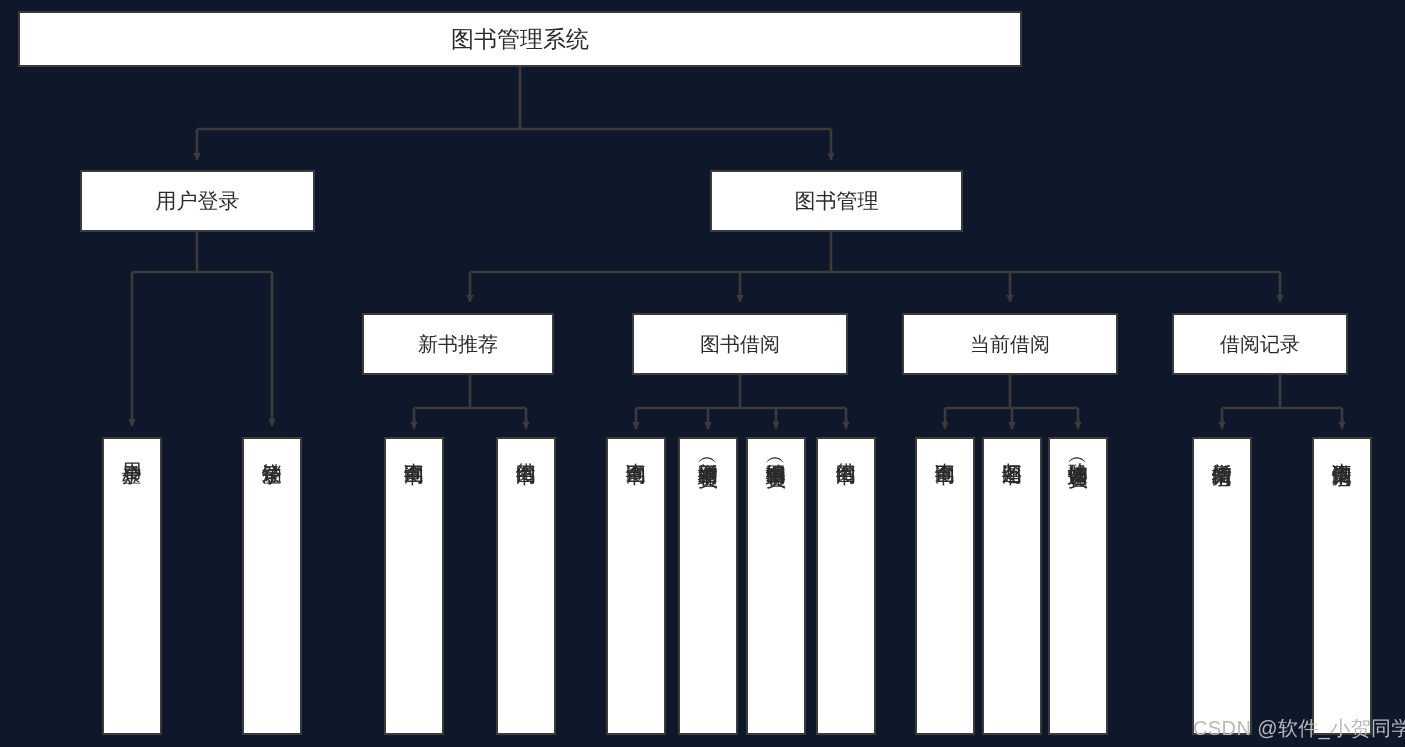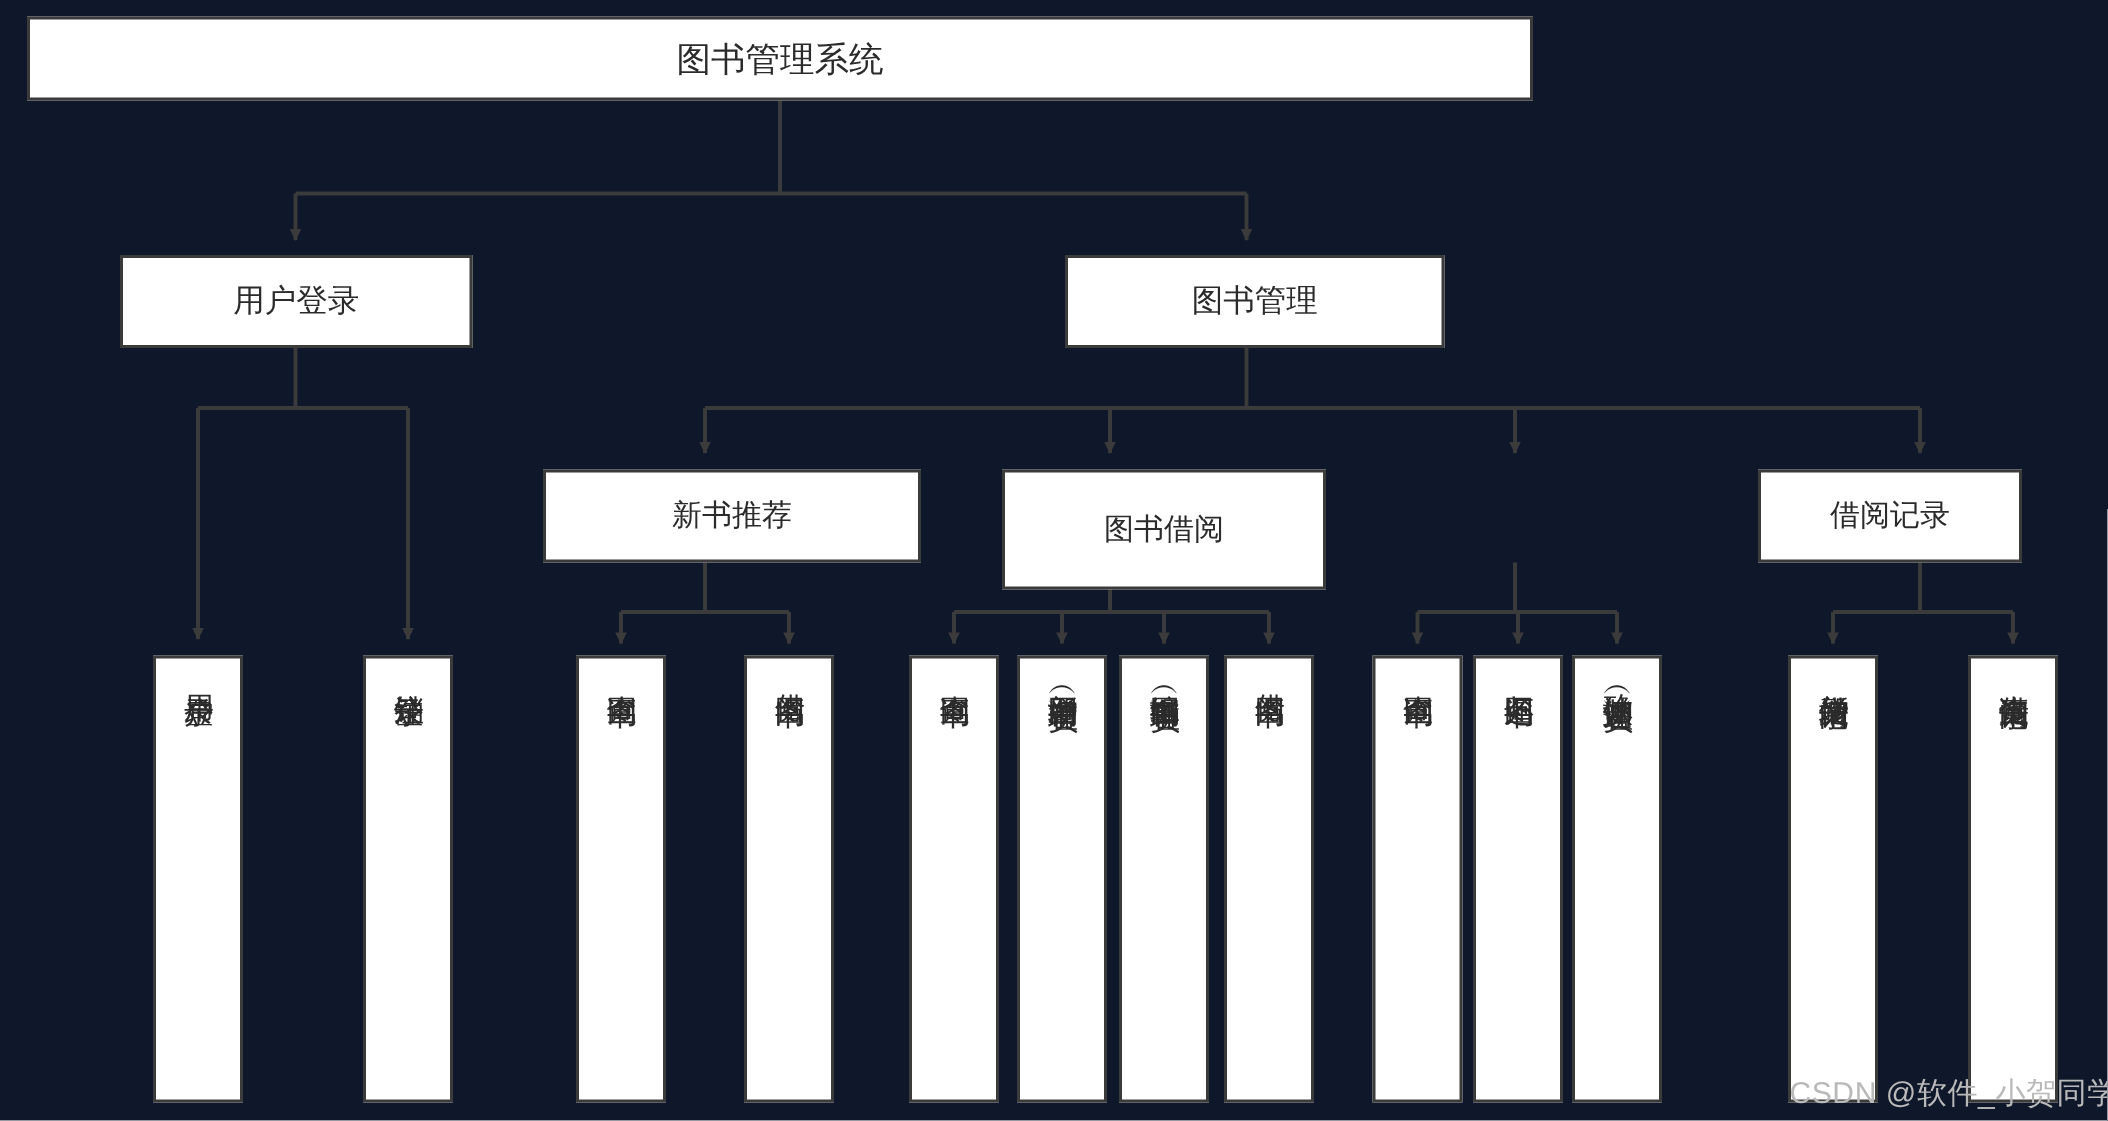--- a/index.html
+++ b/index.html
@@ -75,25 +75,28 @@
     <span class="label">图书管理系统</span>
   </div>
 
   <div class="node lvl2" style="left:80px;top:170px;width:235px;height:62px;">
     <span class="label">用户登录</span>
   </div>
   <div class="node lvl2" style="left:710px;top:170px;width:253px;height:62px;">
     <span class="label">图书管理</span>
   </div>
 
-  <div class="node lvl3" style="left:362px;top:313px;width:252px;height:62px;">
+  <div class="node lvl3" style="left:362px;top:313px;width:192px;height:62px;">
     <span class="label">新书推荐</span>
   </div>
-  <div class="node lvl3" style="left:668px;top:313px;width:216px;height:80px;">
+  <div class="node lvl3" style="left:632px;top:313px;width:216px;height:62px;">
     <span class="label">图书借阅</span>
+  </div>
+  <div class="node lvl3" style="left:902px;top:313px;width:216px;height:62px;">
+    <span class="label">当前借阅</span>
   </div>
   <div class="node lvl3" style="left:1172px;top:313px;width:176px;height:62px;">
     <span class="label">借阅记录</span>
   </div>
 
   <div class="node leaf" style="left:102px;top:437px;width:60px;height:298px;">
     <span class="label">用户登录</span>
   </div>
   <div class="node leaf" style="left:242px;top:437px;width:60px;height:298px;">
     <span class="label">注销登录</span>

